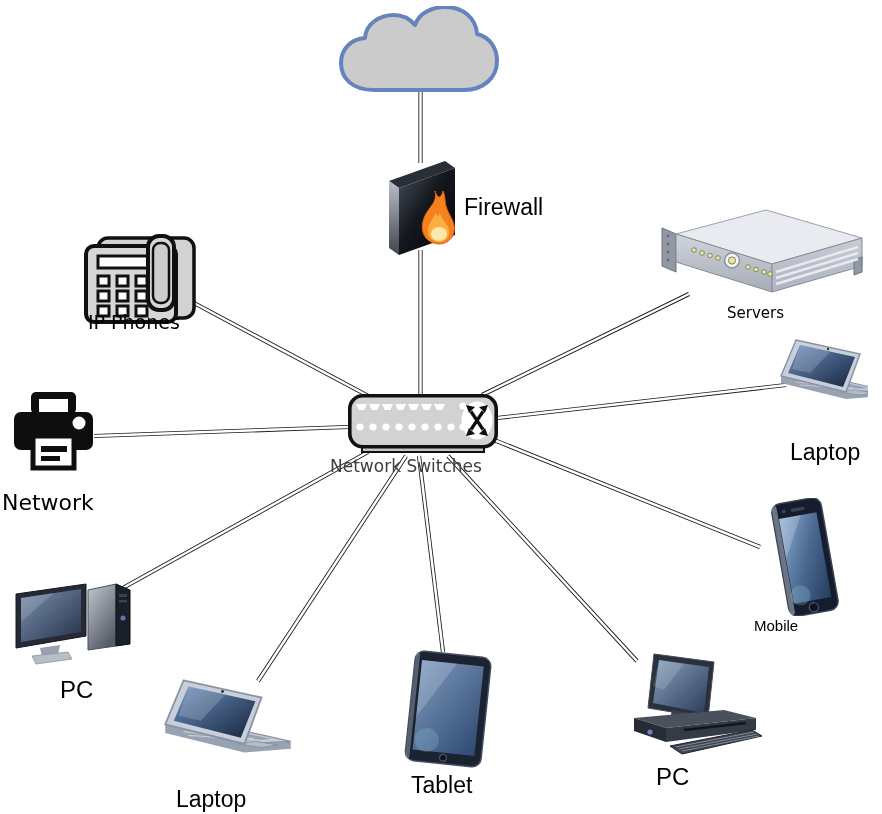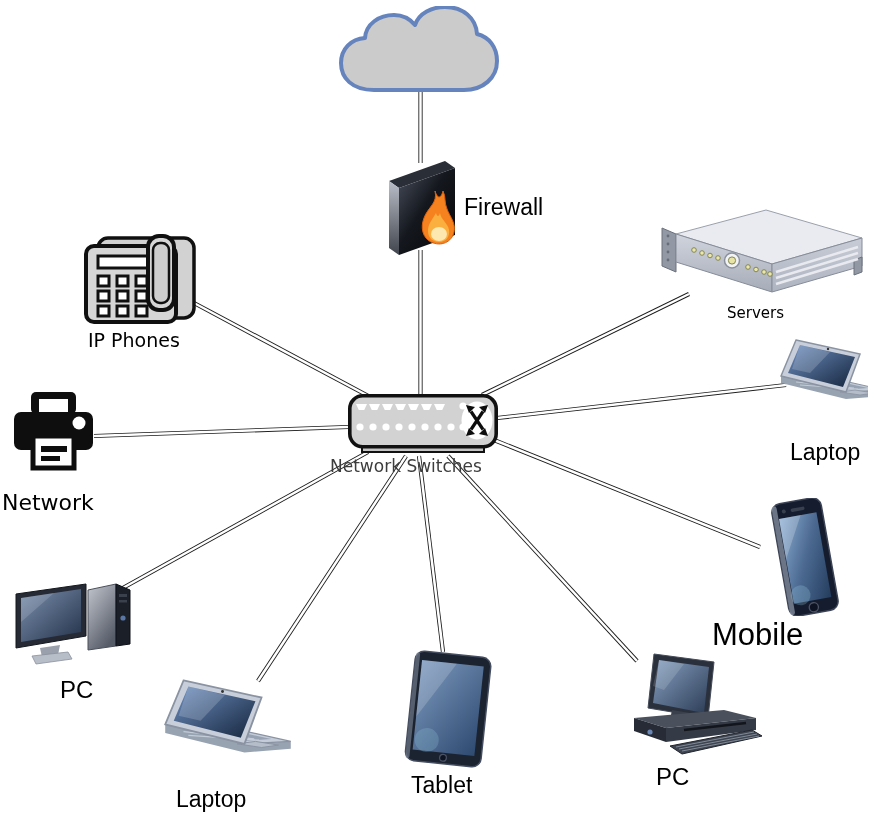--- a/index.html
+++ b/index.html
@@ -149,21 +149,21 @@
           <rect x="33" y="57" width="11" height="10"></rect>
           <rect x="52" y="57" width="11" height="10"></rect>
         <rect x="14" y="72" width="11" height="10"></rect>
           <rect x="33" y="72" width="11" height="10"></rect>
           <rect x="52" y="72" width="11" height="10"></rect>
       </g>
       <rect x="64" y="2" width="26" height="74" rx="11" fill="#d6d6d6" stroke="#101010" stroke-width="4"></rect>
       <rect x="69" y="9" width="16" height="60" rx="7" fill="#cdcdcd" stroke="#101010" stroke-width="2.5"></rect>
     </svg>
   </div>
-  <div class="lbl lbl-b" style="left:88px;top:329px;font-size:19px;">IP Phones</div>
+  <div class="lbl lbl-b" style="left:88px;top:311px;font-size:19px;">IP Phones</div>
 
   <div class="node" style="left:658px;top:208px;">
     <svg width="212" height="96" viewBox="0 0 212 96">
       <defs>
         <linearGradient id="srvFront" x1="0" y1="0" x2="0" y2="1">
           <stop offset="0" stop-color="#d0d4dd"></stop>
             <stop offset="1" stop-color="#a6acb8"></stop>
         </linearGradient>
         <linearGradient id="srvRight" x1="0" y1="0" x2="0" y2="1">
           <stop offset="0" stop-color="#c7ccd6"></stop>
@@ -234,21 +234,21 @@
         <rect x="18.5" y="4" width="5" height="110" rx="2.5" fill="#8a93a4" opacity="0.75"></rect>
         <rect x="37" y="9" width="14" height="3.5" rx="1.7" fill="#39414f"></rect>
         <circle cx="30" cy="10.5" r="2" fill="#39414f"></circle>
         <rect x="24" y="17" width="38" height="86" fill="url(#mobScr)"></rect>
         <polygon points="24,17 46,17 24,58" fill="#ffffff" opacity="0.22"></polygon>
         <circle cx="32" cy="96" r="10" fill="#9fd4e8" opacity="0.25"></circle>
         <circle cx="43" cy="110" r="4.6" fill="#0d1322" stroke="#4a5264" stroke-width="1.4"></circle>
       </g>
     </svg>
   </div>
-  <div class="lbl lbl-a" style="left:712px;top:617px;font-size:31px;">Mobile</div>
+  <div class="lbl lbl-a" style="left:754px;top:617px;font-size:15px;">Mobile</div>
 
   <div class="node" style="left:626px;top:652px;">
     <svg width="138" height="110" viewBox="0 0 138 110">
       <defs>
         <linearGradient id="pcScr2" x1="0" y1="0" x2="1" y2="1">
           <stop offset="0" stop-color="#86a0c0"></stop>
             <stop offset="1" stop-color="#2c3c56"></stop>
         </linearGradient>
       </defs>
       <polygon points="28,2 88,10 82,66 22,56" fill="#2a303c" stroke="#454b58" stroke-width="1"></polygon>

